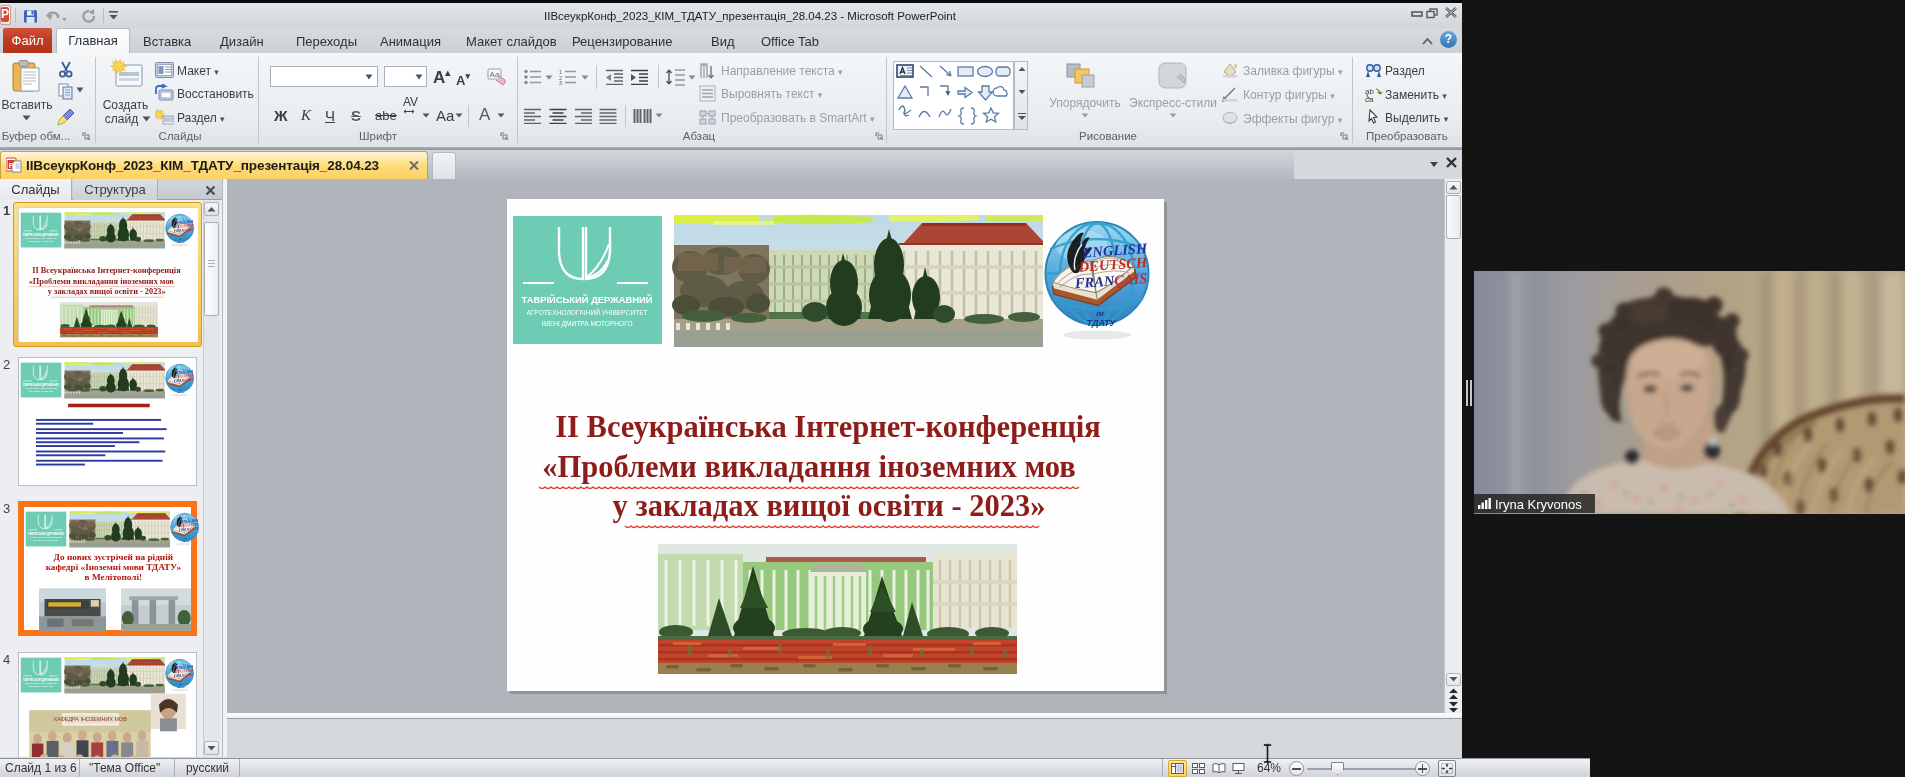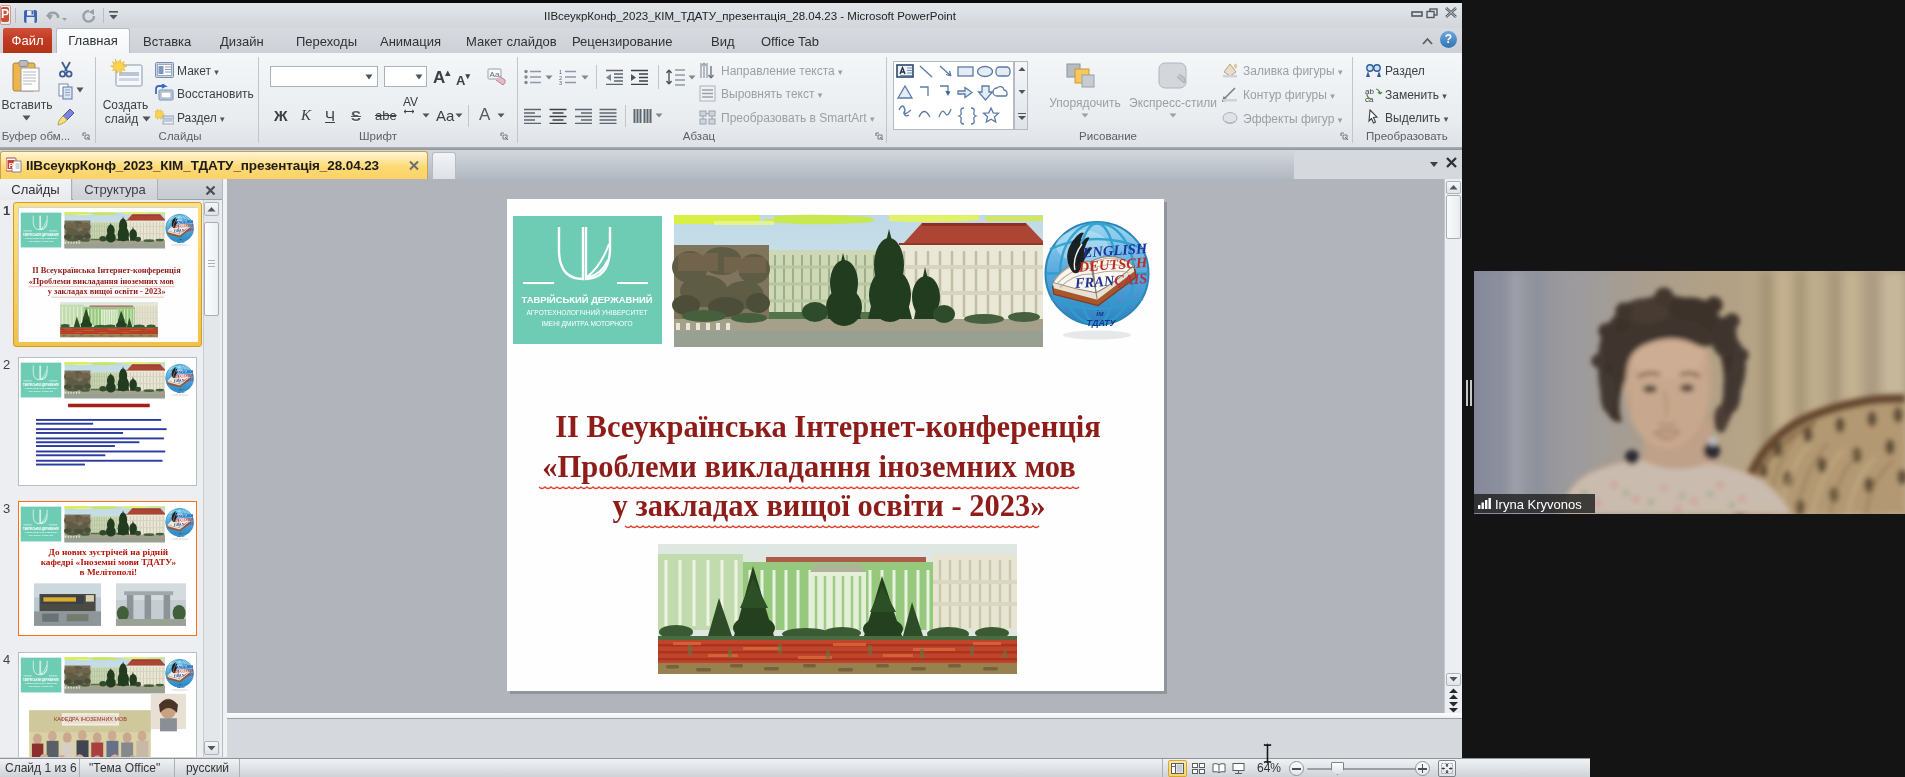--- a/index.html
+++ b/index.html
@@ -646,21 +646,21 @@
             <rect x="62" y="272" width="320" height="7"></rect>
             <rect x="62" y="292" width="470" height="7"></rect>
             <rect x="62" y="306" width="380" height="7"></rect>
             <rect x="62" y="320" width="290" height="7"></rect>
             <rect x="62" y="340" width="475" height="7"></rect>
             <rect x="62" y="354" width="255" height="7"></rect>
             <rect x="62" y="374" width="465" height="7"></rect>
             <rect x="62" y="388" width="180" height="7"></rect>
           </g>
     </svg></div>
-    <div class="ab thumb" id="t3" style="left:18px;top:301px;width:179px;height:135px;background:#fff;border:1px solid #f97316"><svg width="179" height="135" viewBox="0 0 657 496">
+    <div class="ab thumb" id="t3" style="left:18px;top:301px;width:179px;height:135px;background:#fff;border:6px solid #f97316"><svg width="179" height="135" viewBox="0 0 657 496">
           <use href="#hdr"></use>
       <g font-family="Liberation Serif" font-weight="bold" font-size="34" fill="#b3170c" text-anchor="middle">
       <text x="328" y="193">До нових зустрічей на рідній</text>
       <text x="328" y="230">кафедрі «Іноземні мови ТДАТУ»</text>
       <text x="328" y="267">в Мелітополі!</text>
           </g>
       <g transform="translate(55,300)">
             <rect width="246" height="155" fill="#b9c6cd"></rect>
             <rect y="0" width="246" height="50" fill="#cbd8de"></rect>
             <rect x="20" y="38" width="206" height="64" fill="#4a4a46"></rect>

